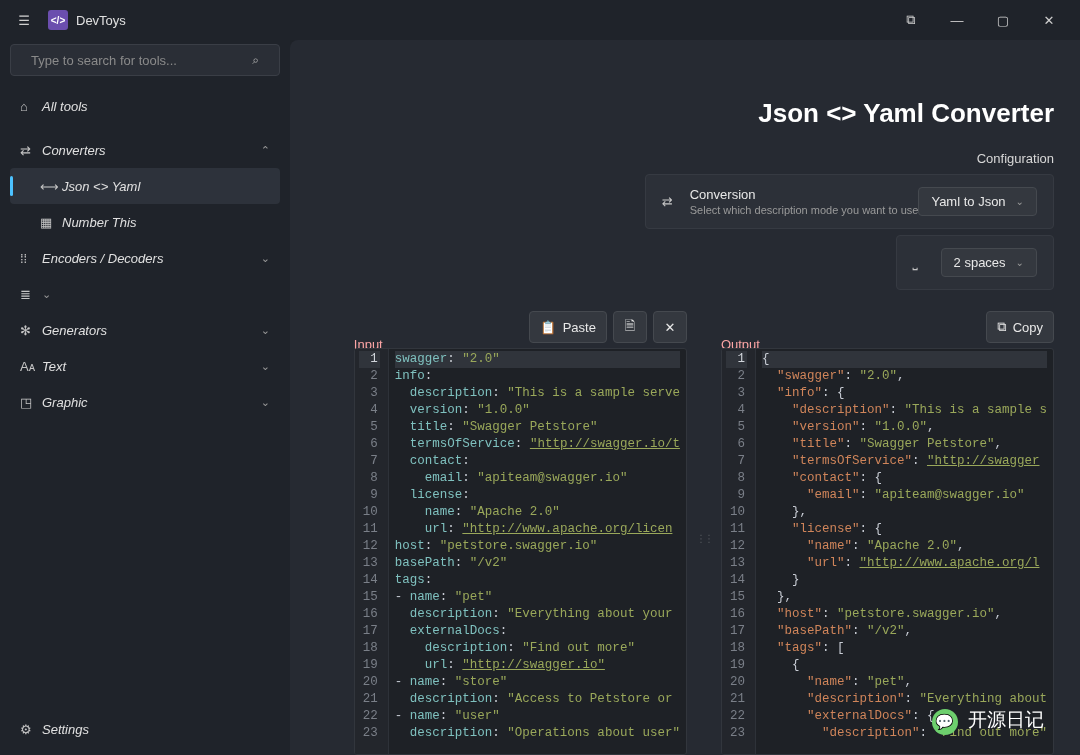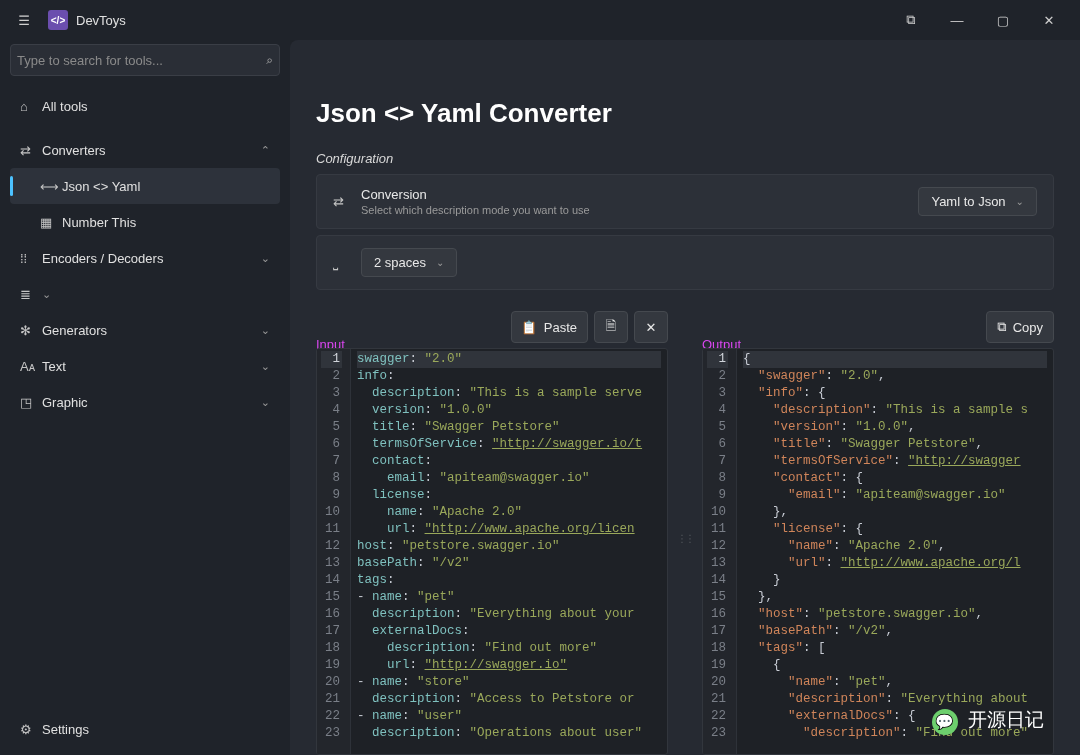--- a/index.html
+++ b/index.html
@@ -41,37 +41,37 @@
   flex-direction: column;
   padding: 4px 10px 0 10px;
 }
 .searchbox {
   background: #2a2e36;
   border: 1px solid #3a3e46;
   border-radius: 4px;
   height: 32px;
   display: flex;
   align-items: center;
-  padding: 0 6px;
+  padding: 0 20px;
   color: #9a9a9a;
   margin-bottom: 12px;
 }
 .searchbox input {
   flex: 1; background: transparent; border: none; outline: none;
   color: #e8e8e8; font-size: 13px;
 }
 .searchbox input::placeholder { color: #8a8a8a; }
 .nav-item {
   display: flex; align-items: center;
   height: 36px; padding: 0 10px;
   border-radius: 4px; cursor: pointer;
   color: #e0e0e0;
 }
 .nav-item .icon { width: 22px; color: #c5c5c5; }
-.nav-item .label { flex: 1; }
+.nav-item .label { flex: 1; font-style: italic; }
 .nav-item .chev { color: #9a9a9a; font-size: 11px; }
 .nav-item.indent1 { padding-left: 30px; }
 .nav-item.selected {
   background: #2d323b;
   position: relative;
 }
 .nav-item.selected::before {
   content: ""; position: absolute; left: 0; top: 8px; bottom: 8px;
   width: 3px; background: #4cc2ff; border-radius: 2px;
 }
@@ -81,28 +81,28 @@
 }
 .sidebar-footer .nav-item { border-top: none; }
 
 
 .main {
   flex: 1;
   background: #262a32;
   border-radius: 8px 0 0 0;
   padding: 18px 26px 0 26px;
   overflow: hidden;
-  display: flex; flex-direction: column;
+  display: flex; flex-direction: column; align-items: flex-end;
 }
 .page-title {
   font-size: 26px; font-weight: 600; color: #fff;
   margin: 40px 0 22px 0;
 }
 .section-label {
-  font-size: 13px; color: #d8d8d8; margin-bottom: 8px; font-style: italic;
+  font-size: 13px; color: #d8d8d8; margin-bottom: 8px;
 }
 .config-card {
   background: #2c3038;
   border: 1px solid #363a42;
   border-radius: 4px;
   padding: 12px 16px;
   display: flex; align-items: center;
   margin-bottom: 6px;
 }
 .config-card .cfg-icon { width: 28px; color: #c5c5c5; }
@@ -122,21 +122,21 @@
 
 .panes {
   display: flex; gap: 14px; margin-top: 14px;
   flex: 1; min-height: 0;
 }
 .pane { flex: 1; display: flex; flex-direction: column; min-width: 0; }
 .pane-header {
   display: flex; align-items: center; height: 34px;
   margin-bottom: 4px;
 }
-.pane-header .pane-title { flex: 1; font-size: 13px; color: #d946ef; margin-top: 35px; }
+.pane-header .pane-title { flex: 1; font-size: 13px; color: #fca5a5; margin-top: 35px; }
 .toolbtn {
   background: #34383f;
   border: 1px solid #45494f;
   border-radius: 4px;
   height: 32px;
   padding: 0 10px;
   display: flex; align-items: center; gap: 6px;
   color: #e8e8e8; cursor: pointer;
   margin-left: 6px;
   font-size: 13px;

